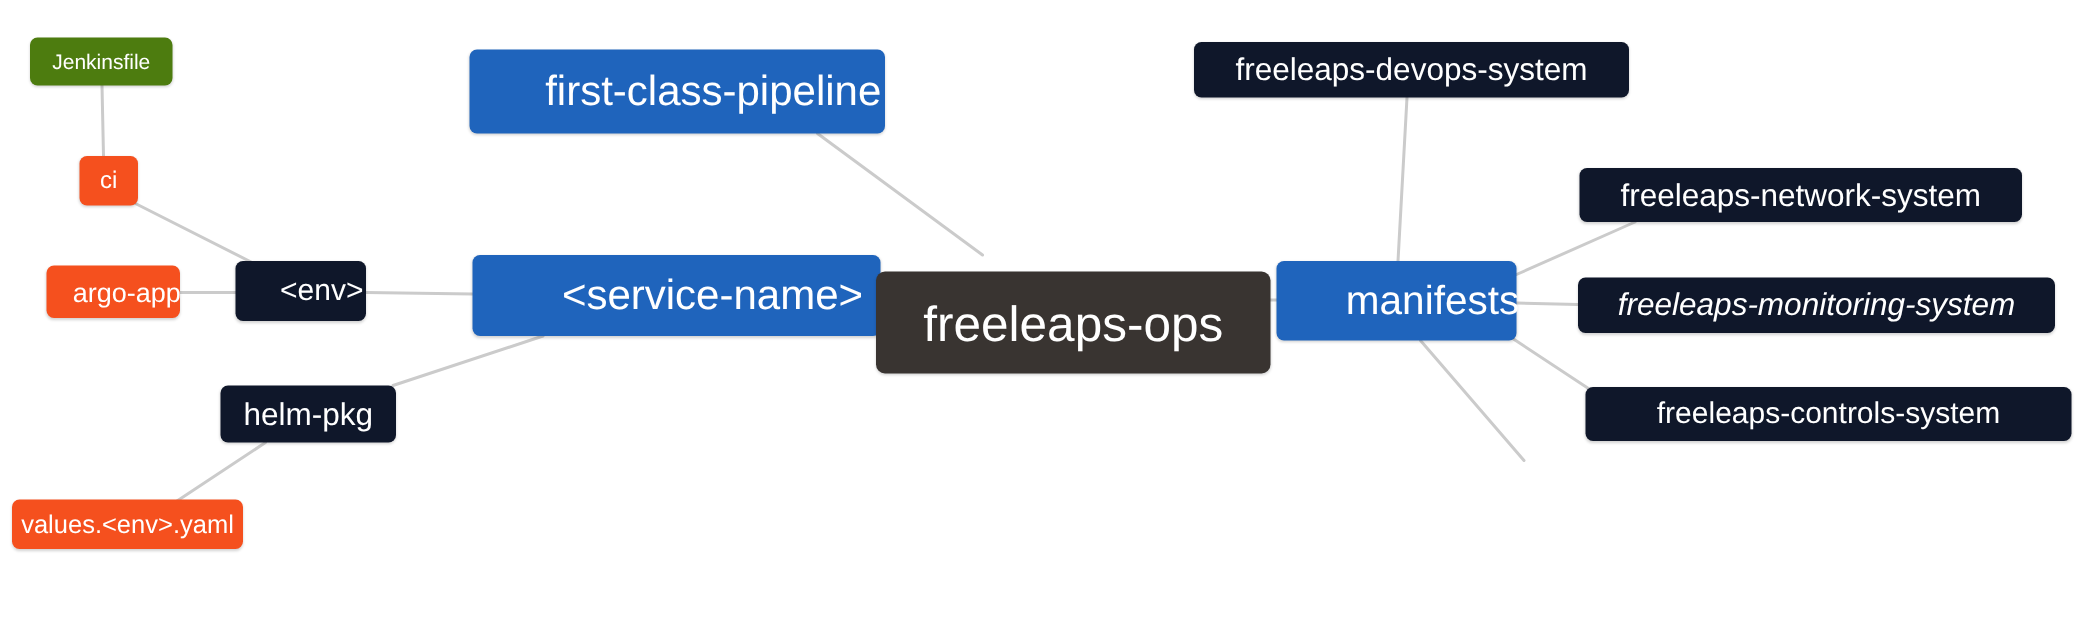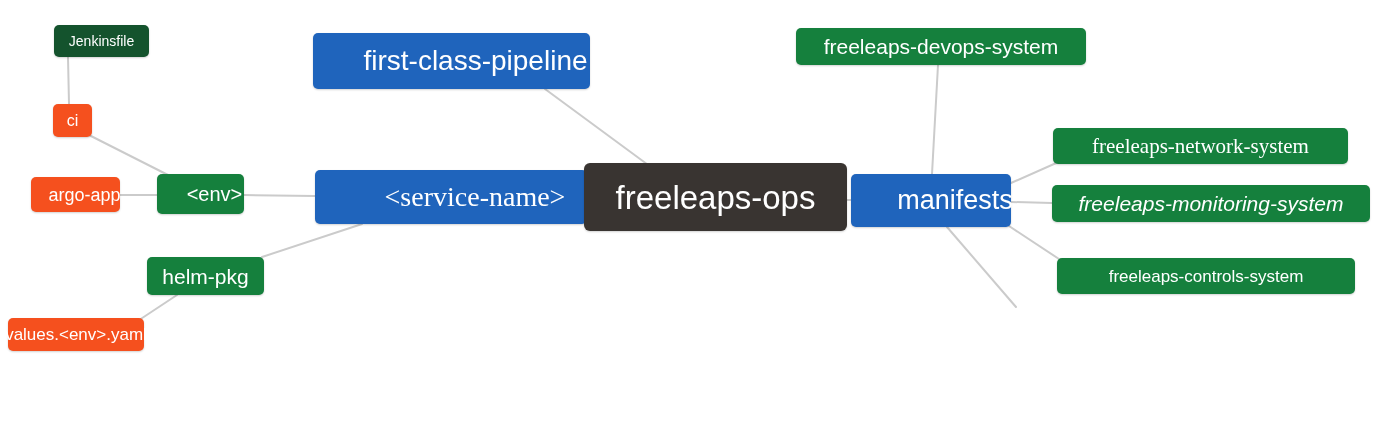--- a/index.html
+++ b/index.html
@@ -30,40 +30,40 @@
     justify-content: center;
     box-sizing: border-box;
     color: #ffffff;
     border-radius: 5px;
     white-space: nowrap;
     cursor: pointer;
     box-shadow: 0 1px 2px rgba(0,0,0,0.18);
     line-height: 1;
   }
   .c-blue   { background: #1F64BC; padding-left: 48px; }
-  .c-green  { background: #15803d; }
+  .c-green  { background: #0f172a; }
   .c-red    { background: #F5501E; }
-  .c-orange { background: #14532d; margin-left: 34px; }
+  .c-orange { background: #4d7c0f; }
   .c-dark   { background: #393431; }
 
   
   #n-jenkinsfile        { left: 20px;   top: 25px;  width: 95px;  height: 32px; font-size: 14px; }
   #n-ci                 { left: 53px;   top: 104px; width: 39px;  height: 33px; font-size: 16px; }
   #n-argo-app           { left: 31px;   top: 177px; width: 89px;  height: 35px; font-size: 18px; padding-left: 18px; }
   #n-env                { left: 157px;  top: 174px; width: 87px;  height: 40px; font-size: 20px; padding-left: 28px; }
   #n-helm-pkg           { left: 147px;  top: 257px; width: 117px; height: 38px; font-size: 21px; }
-  #n-values-yaml        { left: 8px;    top: 318px; width: 136px; height: 33px; font-size: 17px; }
+  #n-values-yaml        { left: 8px;    top: 333px; width: 154px; height: 33px; font-size: 17px; }
   #n-first-class        { left: 313px;  top: 33px;  width: 277px; height: 56px; font-size: 28px; }
-  #n-service-name       { left: 315px;  top: 170px; width: 272px; height: 54px; font-size: 28px; font-family: Liberation Serif, serif; }
-  #n-freeleaps-ops      { left: 584px;  top: 163px; width: 263px; height: 68px; font-size: 33px; border-radius: 6px; }
+  #n-service-name       { left: 315px;  top: 170px; width: 272px; height: 54px; font-size: 28px; }
+  #n-freeleaps-ops      { left: 584px;  top: 181px; width: 263px; height: 68px; font-size: 33px; border-radius: 6px; }
   #n-manifests          { left: 851px;  top: 174px; width: 160px; height: 53px; font-size: 27px; }
   #n-devops-system      { left: 796px;  top: 28px;  width: 290px; height: 37px; font-size: 21px; }
-  #n-network-system     { left: 1053px; top: 128px; width: 295px; height: 36px; font-size: 21px; font-family: Liberation Serif, serif; }
+  #n-network-system     { left: 1053px; top: 112px; width: 295px; height: 36px; font-size: 21px; }
   #n-monitoring-system  { left: 1052px; top: 185px; width: 318px; height: 37px; font-size: 21px; font-style: italic; }
-  #n-controls-system    { left: 1057px; top: 258px; width: 298px; height: 36px; font-size: 17px; }
+  #n-controls-system    { left: 1057px; top: 258px; width: 324px; height: 36px; font-size: 20px; }
   #n-storage-system     { left: 815px;  top: 307px; width: 290px; height: 38px; font-size: 21px; }
 </style>
 </head>
 <body>
 
 <div class="canvas">
 
   <svg class="edge-layer" width="1390" height="421" viewBox="0 0 1390 421" stroke="#CBCBCB" stroke-width="2" stroke-linecap="round">
     <line x1="68" y1="57" x2="69" y2="104"></line>
     <line x1="85" y1="133" x2="170" y2="176"></line>

